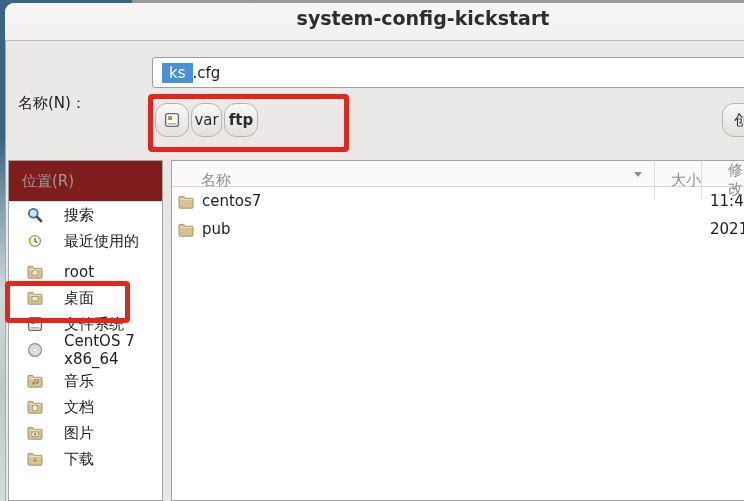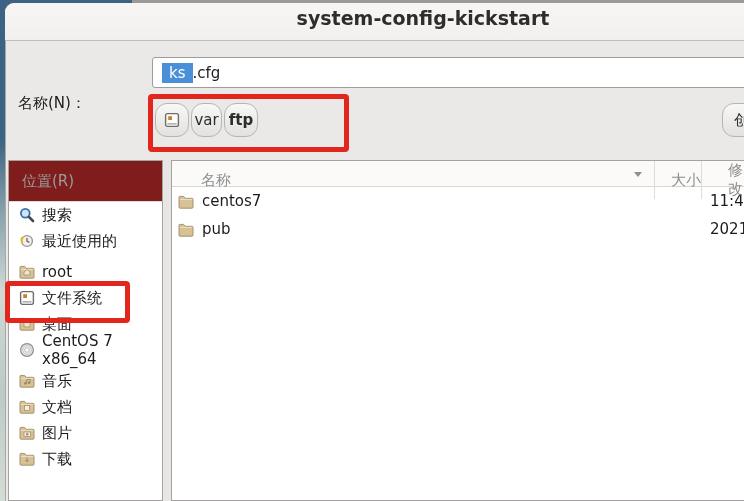--- a/index.html
+++ b/index.html
@@ -37,21 +37,21 @@
     display:flex;align-items:center;justify-content:center;
     color:#2d2d2d;white-space:nowrap;overflow:hidden;}
 
   .red-box{position:absolute;border:5px solid #e3261d;border-radius:4px;z-index:30;}
 
   
   .sidebar{position:absolute;left:8px;top:160px;width:155px;height:341px;
     background:#fff;border:1px solid #a5a3a0;overflow:hidden;}
   .side-header{height:41px;border-bottom:1px solid #dedcd9;display:flex;
     align-items:center;padding-left:13px;color:#9b9b9b;background:#7f1d1d;}
-  .side-item{height:26px;display:flex;align-items:center;gap:7px;padding-left:10px;}
+  .side-item{height:26px;display:flex;align-items:center;gap:21px;padding-left:18px;}
   .side-item .ic{width:16px;height:16px;flex:none;}
   .side-sep{height:5px;}
 
   
   .filelist{position:absolute;left:171px;top:160px;width:573px;height:341px;
     background:#fff;border:1px solid #a5a3a0;border-right:none;overflow:hidden;}
   .fl-header{height:26px;display:grid;grid-template-columns:483px 47px auto;
     background:#fbfaf9;border-bottom:1px solid #d9d7d4;color:#8e8e8e;}
   .fl-header .hc{display:flex;align-items:center;border-right:1px solid #dedcd9;
     padding-left:13px;position:relative;margin-left:16px;}
@@ -146,30 +146,30 @@
     <div class="side-sep"></div>
     <div class="side-item">
       <svg class="ic" viewBox="0 0 16 16">
           <use href="#i-folder"></use>
           <path d="M5 8 L8 5.6 L11 8 L11 11 L5 11 Z" fill="#efe6d0" stroke="#9b8a64" stroke-width="0.7"></path>
         </svg>
       <span>root</span>
     </div>
     <div class="side-item">
       <svg class="ic" viewBox="0 0 16 16">
+          <use href="#i-folder"></use>
+          <rect x="5" y="6.5" width="6" height="4.4" fill="#efe6d0" stroke="#9b8a64" stroke-width="0.7"></rect>
+        </svg>
+      <span>桌面</span>
+    </div>
+    <div class="side-item">
+      <svg class="ic" viewBox="0 0 16 16">
           <use href="#i-drive"></use>
         </svg>
       <span>文件系统</span>
-    </div>
-    <div class="side-item">
-      <svg class="ic" viewBox="0 0 16 16">
-          <use href="#i-folder"></use>
-          <rect x="5" y="6.5" width="6" height="4.4" fill="#efe6d0" stroke="#9b8a64" stroke-width="0.7"></rect>
-        </svg>
-      <span>桌面</span>
     </div>
     <div class="side-item">
       <svg class="ic" viewBox="0 0 16 16">
           <use href="#i-disc"></use>
         </svg>
       <span>CentOS 7 x86_64</span>
     </div>
     <div class="side-sep"></div>
     <div class="side-item">
       <svg class="ic" viewBox="0 0 16 16">

